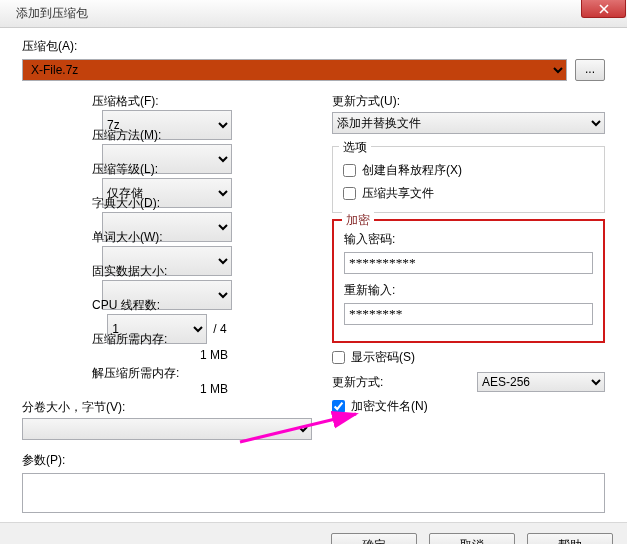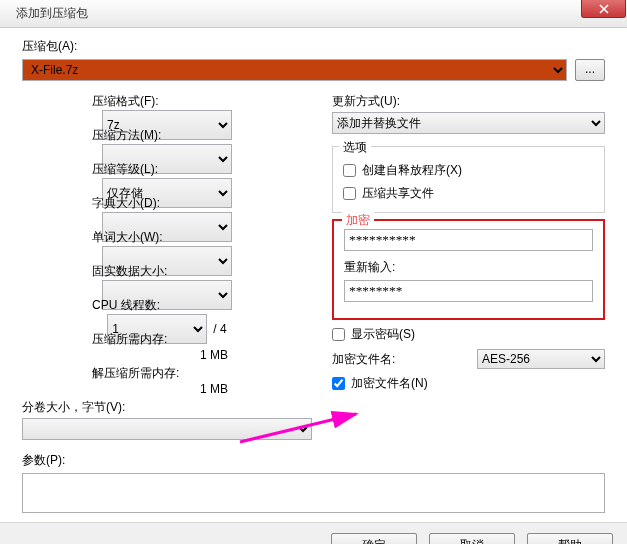--- a/index.html
+++ b/index.html
@@ -28,21 +28,21 @@
 
 .full-select { width: 100%; height: 22px; border: 1px solid #abadb3; background: linear-gradient(#f6f6f6,#e5e5e5); margin-top: 2px; margin-bottom: 6px; }
 
 .fieldset { border: 1px solid #d0d0d0; padding: 8px 10px 10px; margin-top: 6px; }
 .fieldset .legend { position: relative; top: -16px; background: #fff; display: inline-block; padding: 0 4px; margin-left: -4px; }
 .fieldset .inner { margin-top: -10px; }
 .cb-row { display: flex; align-items: center; margin-bottom: 6px; }
 .cb-row input[type=checkbox] { margin-right: 6px; width: 13px; height: 13px; }
 
 .enc-box { border: 2px solid #d01818; padding: 8px 10px 10px; margin-top: 6px; position: relative; }
-.enc-box .legend { position: absolute; top: -9px; left: 8px; background: #fff; padding: 0 4px; color: #ef4444; }
+.enc-box .legend { position: absolute; top: -9px; left: 8px; background: #fff; padding: 0 4px; color: #7f1d1d; }
 .enc-box .pw-label { margin-bottom: 4px; margin-top: 2px; }
 .enc-box input[type=text] { width: 100%; height: 22px; border: 1px solid #abadb3; padding: 0 4px; margin-bottom: 6px; font-family: Tahoma; }
 
 .under-enc { margin-top: 6px; }
 .algo-row { display: flex; align-items: center; margin: 6px 0; }
 .algo-row .lbl { flex: 1; }
 .algo-row select { width: 128px; height: 20px; border: 1px solid #abadb3; background: linear-gradient(#f6f6f6,#e5e5e5); }
 
 .params-area { margin-top: 6px; }
 .params-area textarea { width: 100%; height: 40px; border: 1px solid #abadb3; resize: none; background: #fff; }
@@ -140,32 +140,33 @@
           </div>
           <div class="cb-row" style="margin-bottom:0">
             <input type="checkbox" style="">
             <span>压缩共享文件</span>
           </div>
         </div>
       </div>
 
       <div class="enc-box">
         <span class="legend">加密</span>
+        <div class="pw-label">输入密码:</div>
         <input type="text" value="**********" style="">
         <div class="pw-label">重新输入:</div>
         <input type="text" class="dotted-caret" value="********" style="">
       </div>
 
       <div class="under-enc">
         <div class="cb-row">
           <input type="checkbox" style="">
           <span>显示密码(S)</span>
         </div>
         <div class="algo-row">
-          <span class="lbl">加密文件名:</span>
+          <span class="lbl">更新方式:</span>
           <select><option>AES-256</option></select>
         </div>
         <div class="cb-row" style="margin-bottom:0;position:relative">
           <input type="checkbox" checked="" style="">
           <span>加密文件名(N)</span>
         </div>
       </div>
 
     </div>
   </div>

